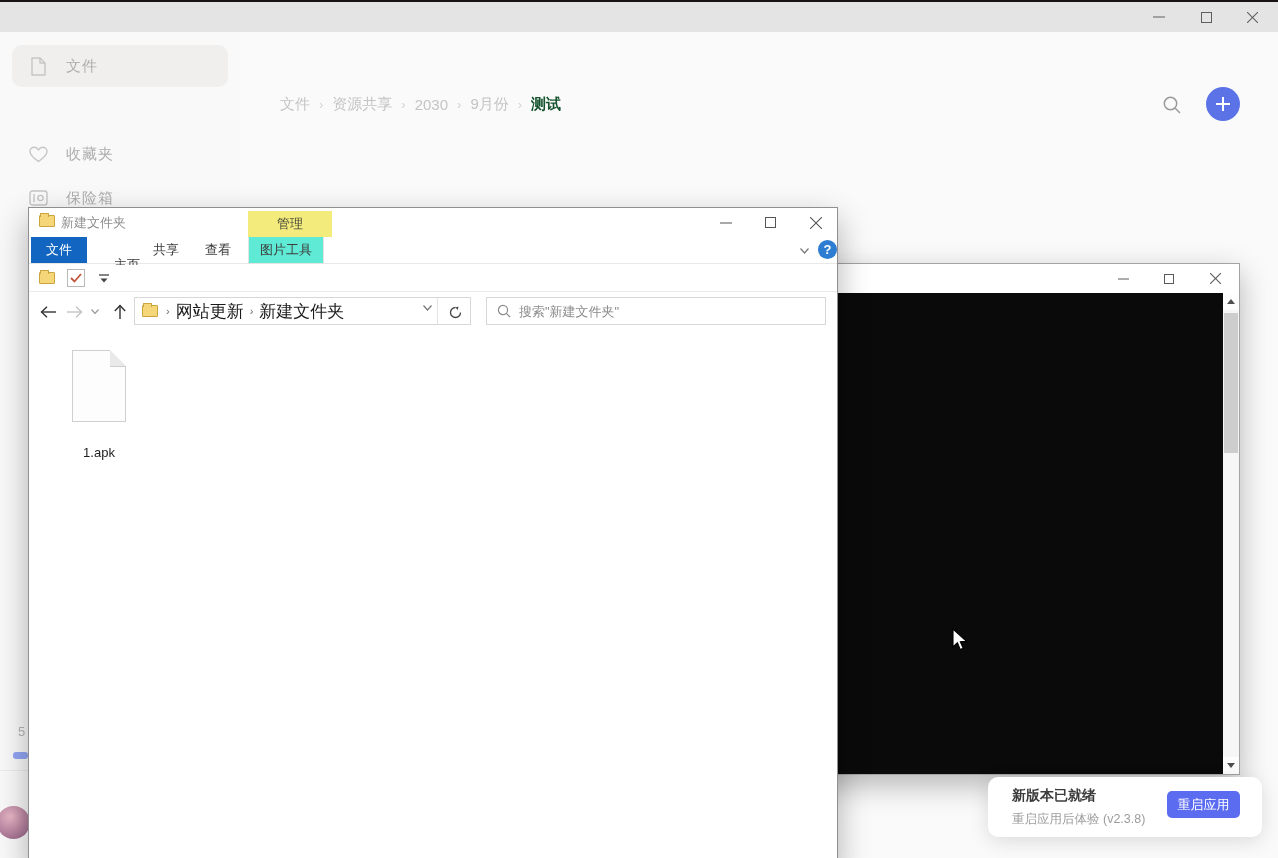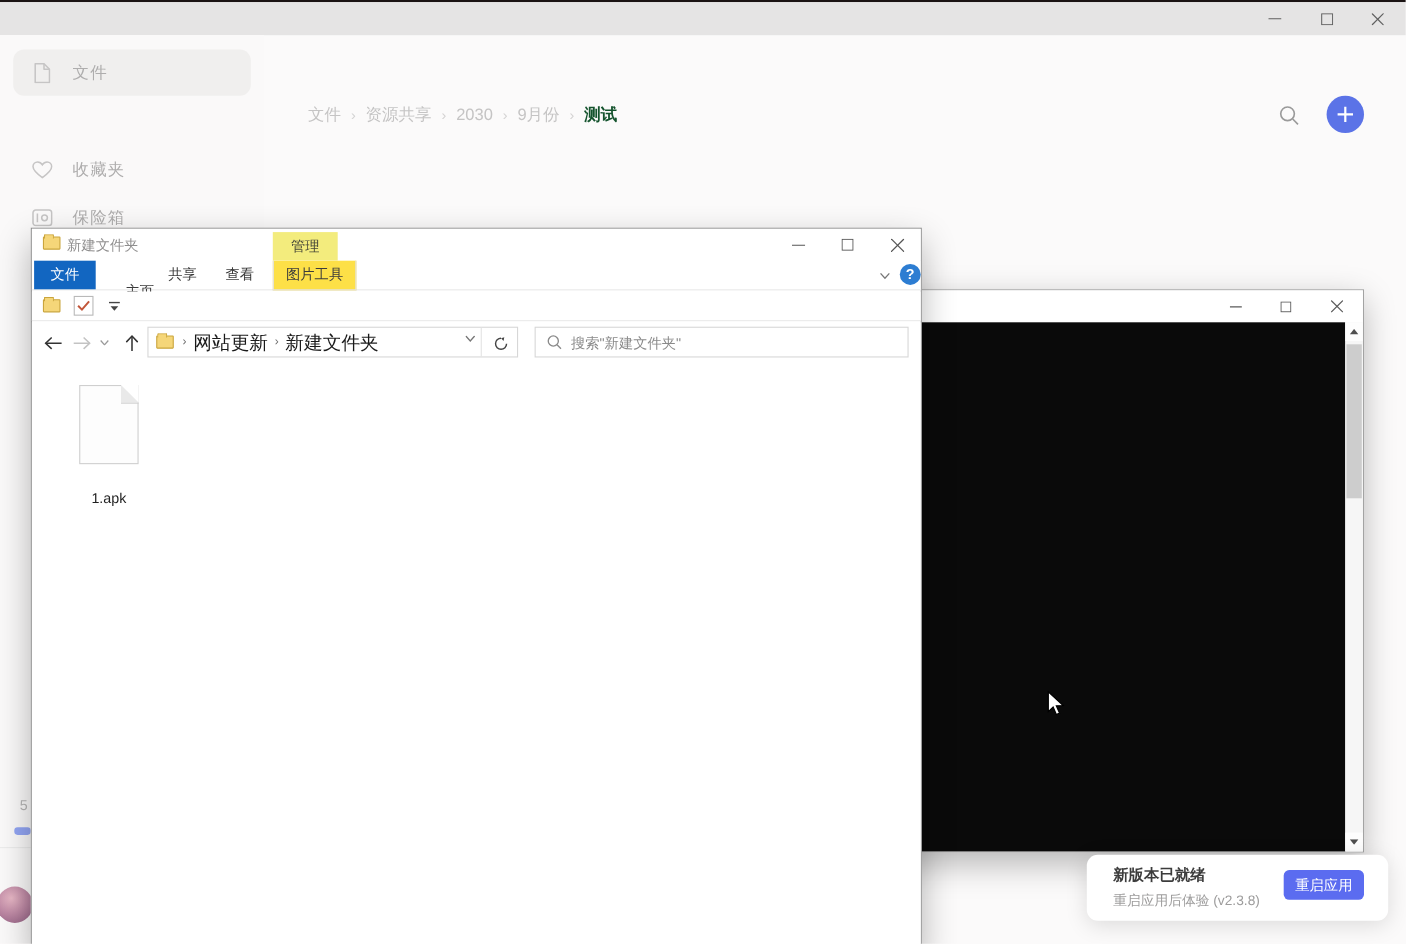--- a/index.html
+++ b/index.html
@@ -42,30 +42,30 @@
   #bw-scrollbar { position:absolute; right:0; top:29px; width:16px; height:481px; background:#f6f6f6; }
   .sb-btn { position:absolute; left:0; width:16px; height:17px; display:flex; align-items:center; justify-content:center; background:#fdfdfd; }
   #bw-thumb { position:absolute; left:1px; top:20px; width:14px; height:140px; background:#cdcdcd; }
 
   
   #explorer { left:28px; top:207px; width:810px; height:660px; background:#fff;
     border:1px solid #8f8f8f; box-shadow:0 12px 30px rgba(0,0,0,.30); z-index:20; }
   #ex-titlebar { position:absolute; left:0; top:0; width:100%; height:29px; background:#fff; display:flex; align-items:center; }
   #ex-title { margin-left:32px; font-size:13px; color:#8f8e8e; }
   #ex-title-folder { position:absolute; left:10px; top:7px; }
-  #ex-contextual { position:absolute; left:219px; top:3px; width:59px; height:26px; background:#f3ec7d;
+  #ex-contextual { position:absolute; left:219px; top:3px; width:84px; height:26px; background:#f3ec7d;
     display:flex; align-items:center; justify-content:center; font-size:13px; color:#4a4a3a; }
   .ex-ctl { position:absolute; top:0; width:45px; height:29px; display:flex; align-items:center; justify-content:center; }
   #ex-tabrow { position:absolute; left:0; top:29px; width:100%; height:27px; background:#fff; border-bottom:1px solid #e8e8e8; }
   .ex-tab { position:absolute; top:0; height:26px; display:flex; align-items:center; justify-content:center; font-size:13px; color:#3c3c3c; }
   #tab-file { left:2px; width:56px; background:#1266c1; color:#fff; }
   #tab-home { left:73px; width:50px;margin-top:15px; }
   #tab-share { left:112px; width:50px; }
   #tab-view { left:164px; width:50px; }
-  #tab-picturetools { left:219px; width:76px; background:#fde047; border:1px solid #e3e3e3; border-top:none; height:27px; }
+  #tab-picturetools { left:219px; width:76px; background:#5eead4; border:1px solid #e3e3e3; border-top:none; height:27px; }
   #ribbon-collapse { position:absolute; left:766px; top:6px; width:18px; height:16px; display:flex; align-items:center; justify-content:center; }
   #ribbon-help { position:absolute; left:789px; top:3px; width:19px; height:19px; border-radius:50%; background:#2d7dd2;
     color:#fff; font-size:13px; font-weight:bold; display:flex; align-items:center; justify-content:center; }
   #ex-qatrow { position:absolute; left:0; top:57px; width:100%; height:27px; background:#fff; border-bottom:1px solid #eaeaea; display:flex; align-items:center; }
   #qat-props { width:18px; height:18px; border:1px solid #b9b9b9; background:#fff; margin-left:12px; display:flex; align-items:center; justify-content:center; }
   #ex-addrrow { position:absolute; left:0; top:85px; width:100%; height:37px; background:#fff; display:flex; align-items:center; }
   .nav-btn { width:26px; height:26px; display:flex; align-items:center; justify-content:center; }
   #address-bar { position:absolute; left:105px; top:4px; width:337px; height:28px; border:1px solid #d7d7d7; display:flex; align-items:center; background:#fff; }
   #address-bar .seg { font-size:17px; color:#1a1a1a; margin:0 6px; }
   #address-bar .asep { font-size:11px; color:#6d6d6d; }

